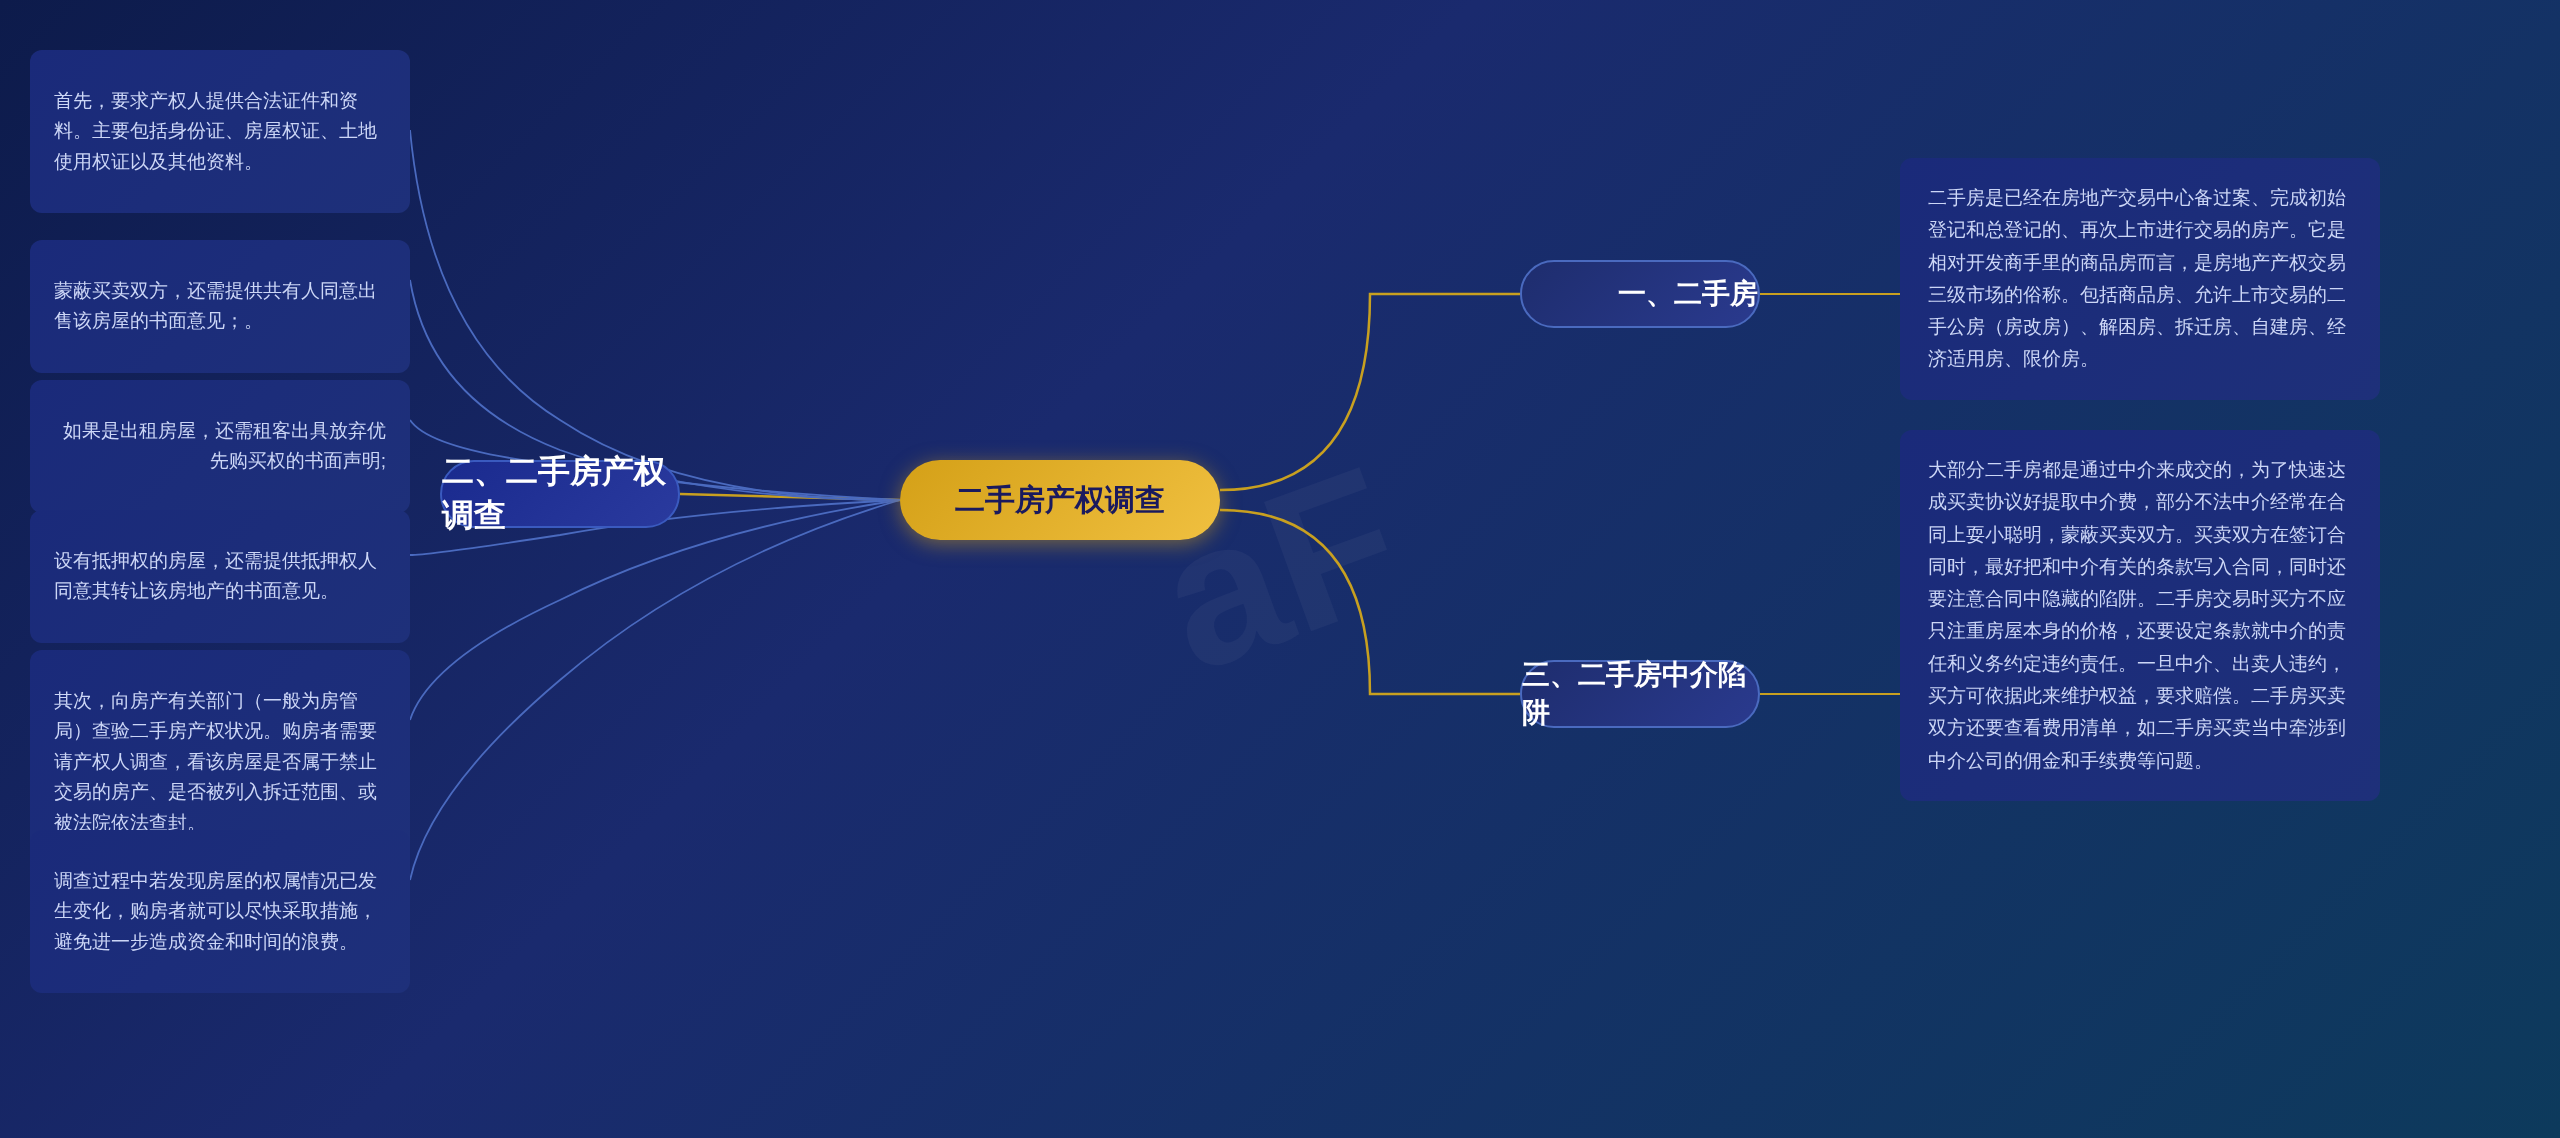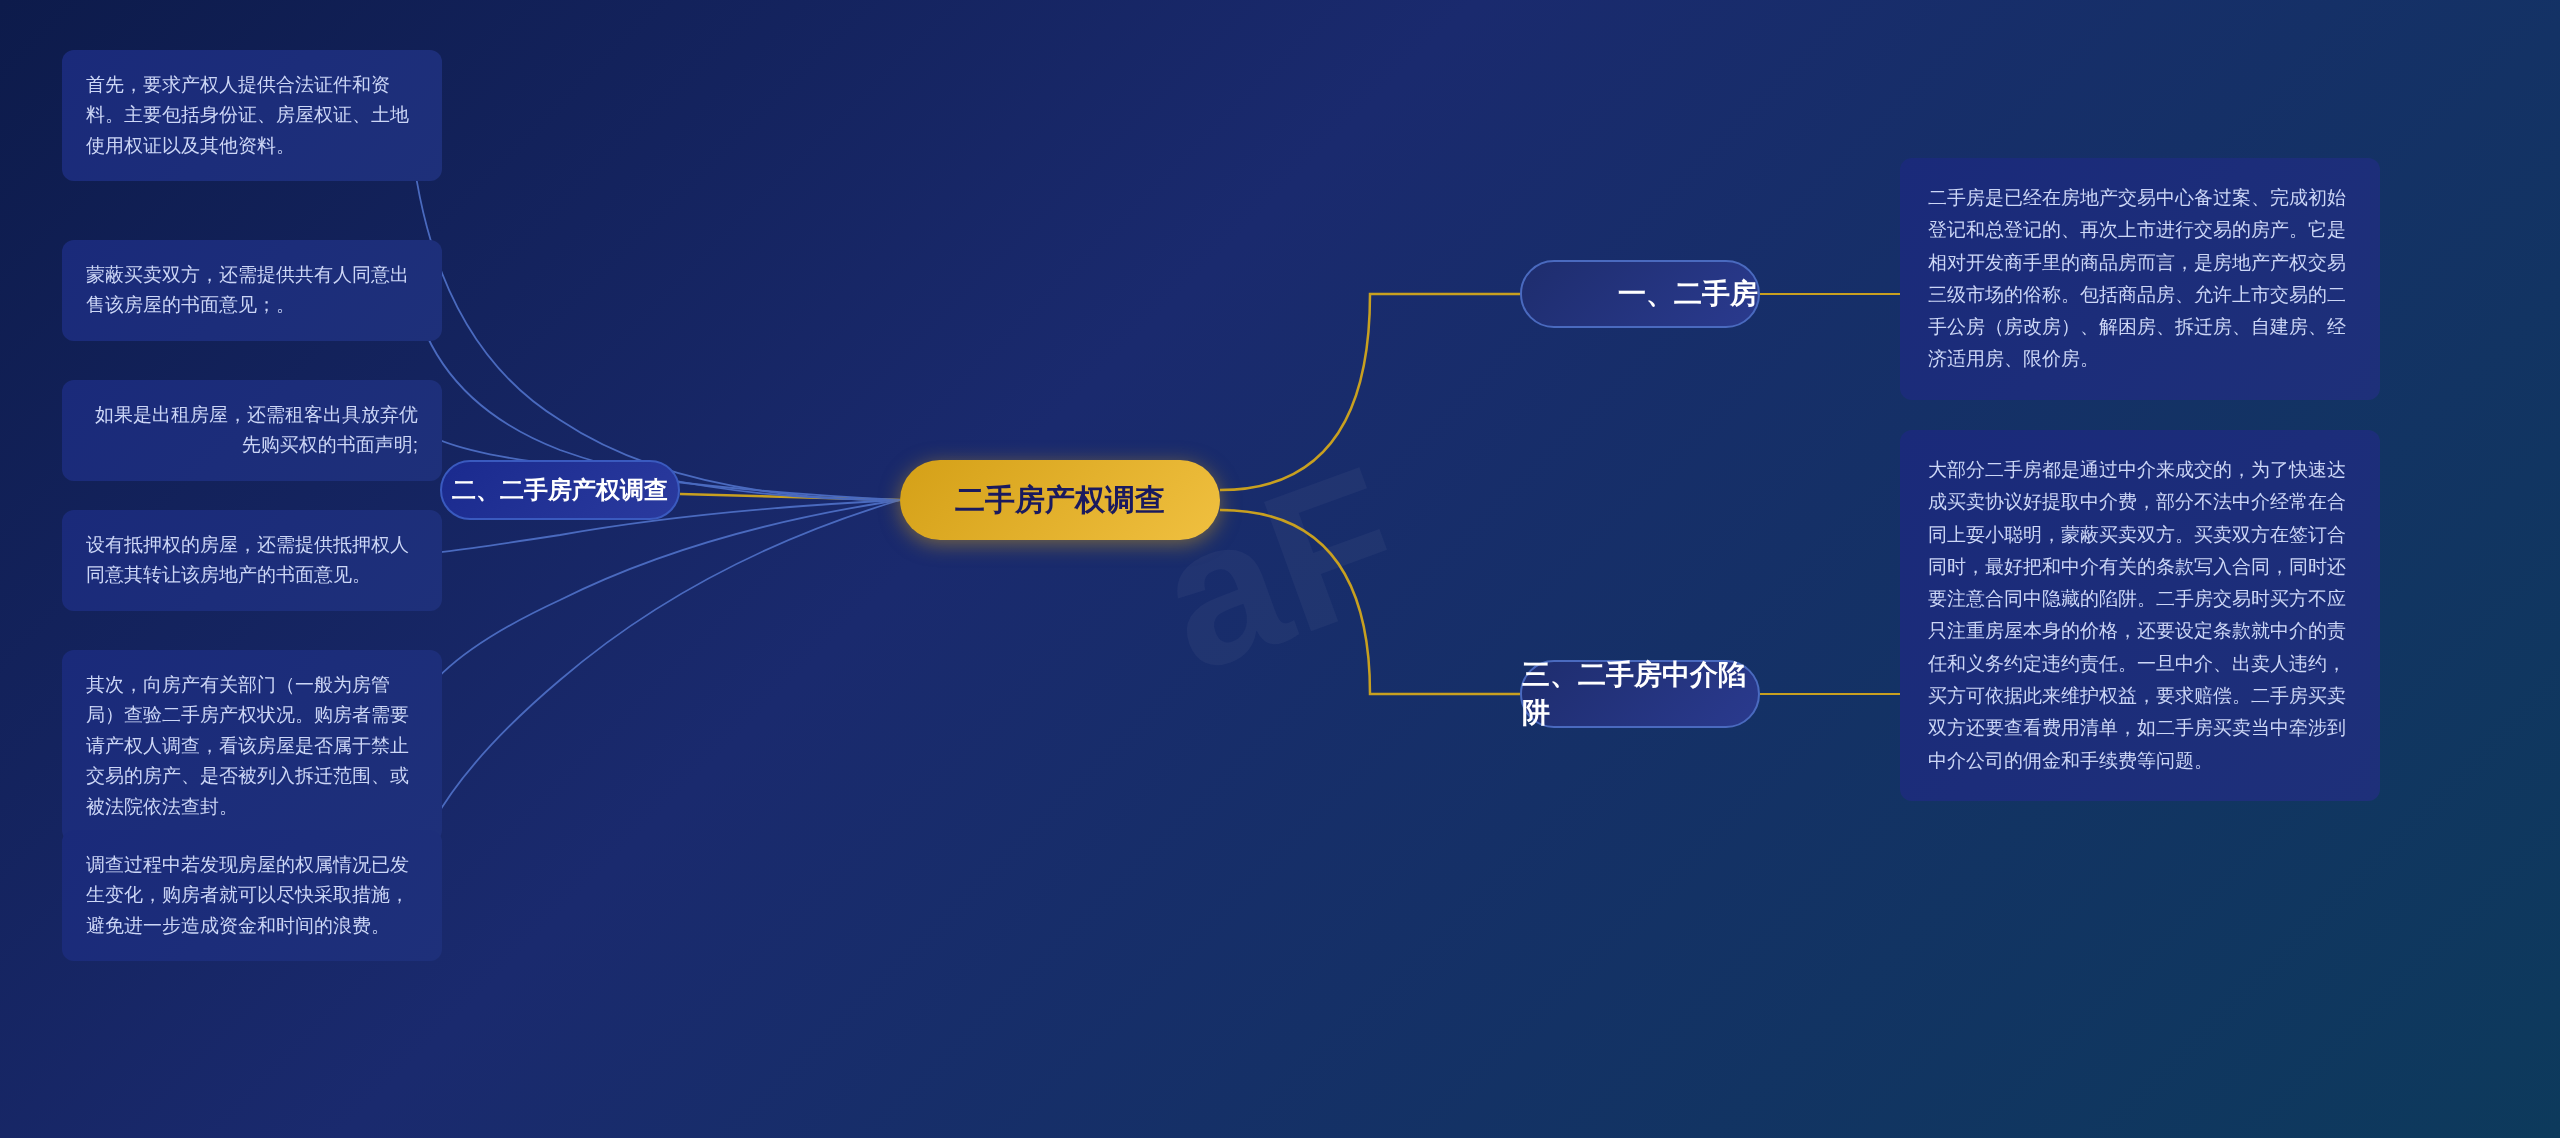--- a/index.html
+++ b/index.html
@@ -62,28 +62,28 @@
       box-shadow: 0 4px 20px rgba(212,160,23,0.5);
       text-align: center;
     }
 
     
     .left-secondary-node {
       position: absolute;
       left: 440px;
       top: 460px;
       width: 240px;
-      height: 60px;
+      height: 68px;
       background: linear-gradient(135deg, #1a2a8e, #2a3a9e);
       border-radius: 34px;
       border: 2px solid #3a5abf;
       display: flex;
       align-items: center;
       justify-content: center;
-      font-size: 24px;
+      font-size: 32px;
       font-weight: bold;
       color: #ffffff;
     }
 
     
     .right-node {
       position: absolute;
       width: 240px;
       height: 68px;
       background: linear-gradient(135deg, #1e2d6e, #2a3a8e);
@@ -105,26 +105,25 @@
     .right-node-2 {
       left: 1520px;
       top: 660px;
     }
 
     
     .left-text-box {
       position: absolute;
       background: linear-gradient(135deg, #1a2a7a, #1e307a);
       border-radius: 12px;
-      padding: 20px 24px;
+      padding: 36px 24px;
       color: #ccd6f6;
       font-size: 19px;
       line-height: 1.6;
       width: 380px;
-      margin-left: 32px;
     }
 
     .ltb-1 { left: 30px; top: 50px; }
     .ltb-2 { left: 30px; top: 240px; }
     .ltb-3 { left: 30px; top: 380px; text-align: right; }
     .ltb-4 { left: 30px; top: 510px; }
     .ltb-5 { left: 30px; top: 650px; }
     .ltb-6 { left: 30px; top: 830px; }
 
     

